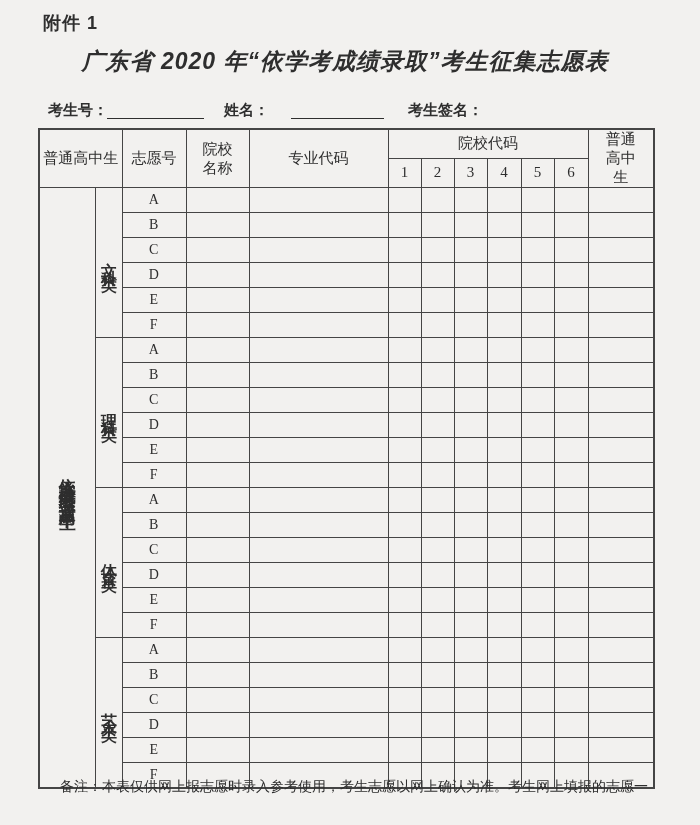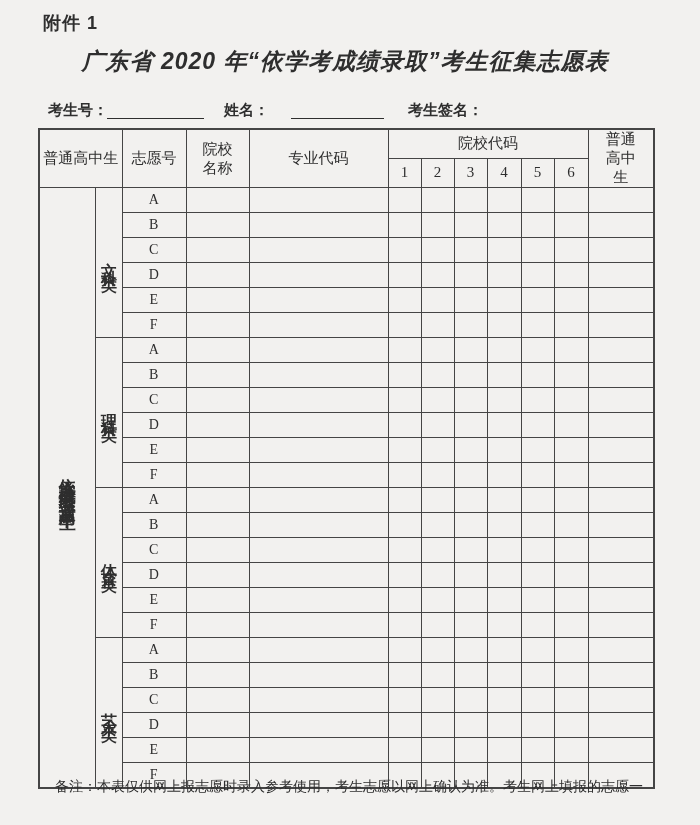--- a/index.html
+++ b/index.html
@@ -71,22 +71,21 @@
     display:inline-block;
     writing-mode:vertical-rl;
     text-orientation:mixed;
     white-space:nowrap;
   }
   .batch-text{font-size:17px;letter-spacing:3px;font-weight:bold;}
   .category-text{font-size:16px;letter-spacing:7px;font-weight:bold;}
   .note{
     position:absolute;left:45px;top:776px;width:618px;
     font-size:14px;line-height:21px;
-    text-align:left;
-    margin-left:10px;
+    text-align:center;
   }
   .note .note-line{white-space:nowrap;}
   .note .indent{margin-left:43px;}
 </style>
 </head>
 <body>
 
 <div class="page">
 
   <div class="attachment">附件 1</div>

